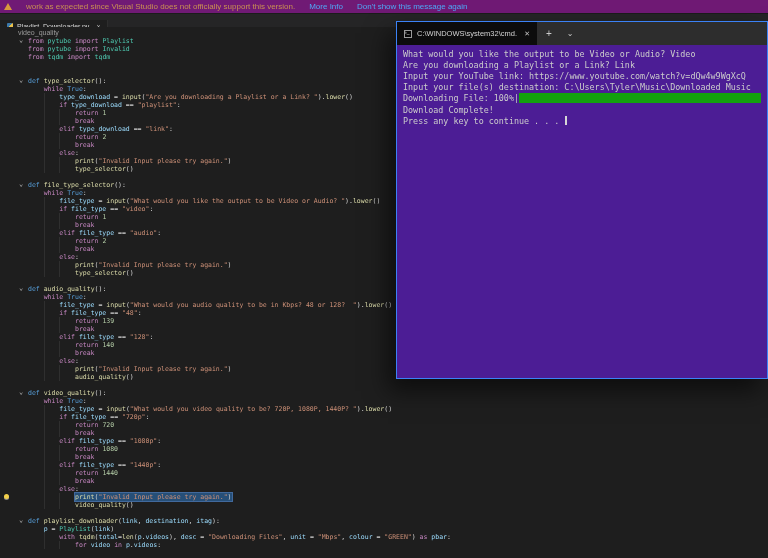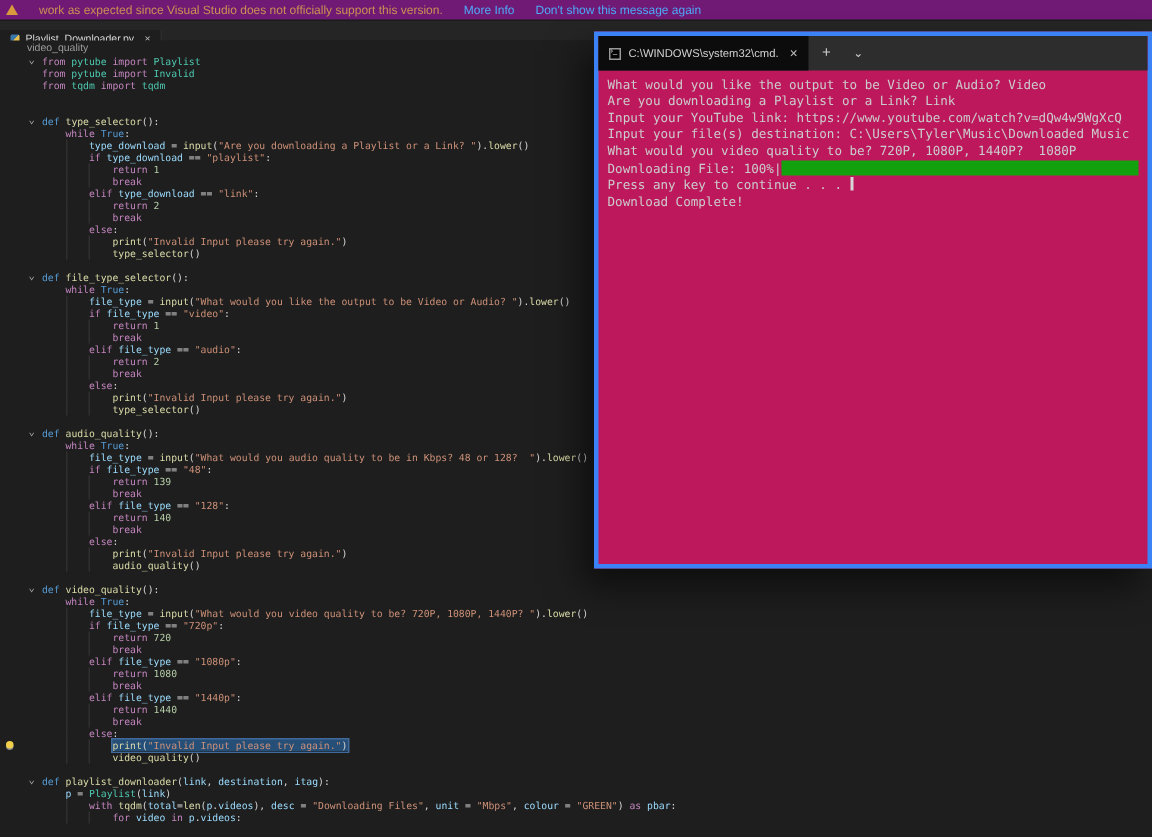--- a/index.html
+++ b/index.html
@@ -33,22 +33,22 @@
   .cl { position:relative; height:8px; line-height:8px; font-size:6.5px; white-space:pre; color:#d4d4d4; }
   .k { color:#C586C0; } .d { color:#569CD6; } .f { color:#DCDCAA; } .s { color:#CE9178; }
   .n { color:#B5CEA8; } .v { color:#9CDCFE; } .c { color:#4EC9B0; } .p { color:#D4D4D4; }
   .guide { position:absolute; top:0; bottom:0; width:1px; background:rgba(255,255,255,0.08); }
   .fold { position:absolute; left:-9px; top:-1px; color:#b0b0b0; font-size:7px; }
   .bulb { position:absolute; left:-24px; top:1px; width:5px; height:5px; border-radius:50%;
           background:#f2cf4a; box-shadow:0 1px 0 #8a8a8a; }
   .sel { background:#264f78; box-shadow:0 0 0 1px #41699c; }
 
   
-  .term { position:absolute; left:396px; top:21px; width:372px; height:358px; background:#be185d;
-          border:3px solid #3b82f6; box-shadow:-8px 12px 22px rgba(0,0,0,0.55); }
+  .term { position:absolute; left:396px; top:21px; width:372px; height:358px; background:#4c1d95;
+          border:1px solid #3b82f6; box-shadow:-8px 12px 22px rgba(0,0,0,0.55); }
   .term-bar { height:23px; background:#2d2d2d; display:flex; align-items:stretch;
               font-family:"Liberation Sans", sans-serif; }
   .term-tab { display:flex; align-items:center; gap:5px; width:140px; background:#0c0c0c;
               padding:0 7px; color:#d2d2d2; font-size:7.5px; }
   .cmd-icon { width:8px; height:8px; background:#050505; border:1px solid #9a9a9a; position:relative; flex:0 0 auto; }
   .cmd-icon::after { content:"›_"; position:absolute; left:0px; top:-2px; font-size:5px; color:#e8e8e8; }
   .term-x { margin-left:auto; font-size:7px; color:#bdbdbd; }
   .term-plus { display:flex; align-items:center; padding:0 9px; color:#cccccc; font-size:10px; }
   .term-caret { display:flex; align-items:center; padding:0 6px; color:#cccccc; font-size:8px; }
   .term-body { padding:3px 6px 0 6px; }
@@ -153,18 +153,17 @@
       <span class="term-x">✕</span>
     </div>
     <span class="term-plus">+</span>
     <span class="term-caret">⌄</span>
   </div>
   <div class="term-body">
       <div class="tl"><span>What would you like the output to be Video or Audio? Video</span></div>
       <div class="tl"><span>Are you downloading a Playlist or a Link? Link</span></div>
       <div class="tl"><span>Input your YouTube link: https://www.youtube.com/watch?v=dQw4w9WgXcQ</span></div>
       <div class="tl"><span>Input your file(s) destination: C:\Users\Tyler\Music\Downloaded Music</span></div>
-      <div class="tl"><span>What would you video quality to be? 720P, 1080P, 1440P?  1080P</span></div>
       <div class="tl"><span>Downloading File: 100%|</span><span class="fill" style="background: rgb(19, 161, 14);"></span></div>
+      <div class="tl"><span>Download Complete!</span></div>
       <div class="tl"><span>Press any key to continue . . . </span><span class="tcur"></span></div>
-      <div class="tl"><span>Download Complete!</span></div>
     </div>
 </div>
 
 </body></html>

